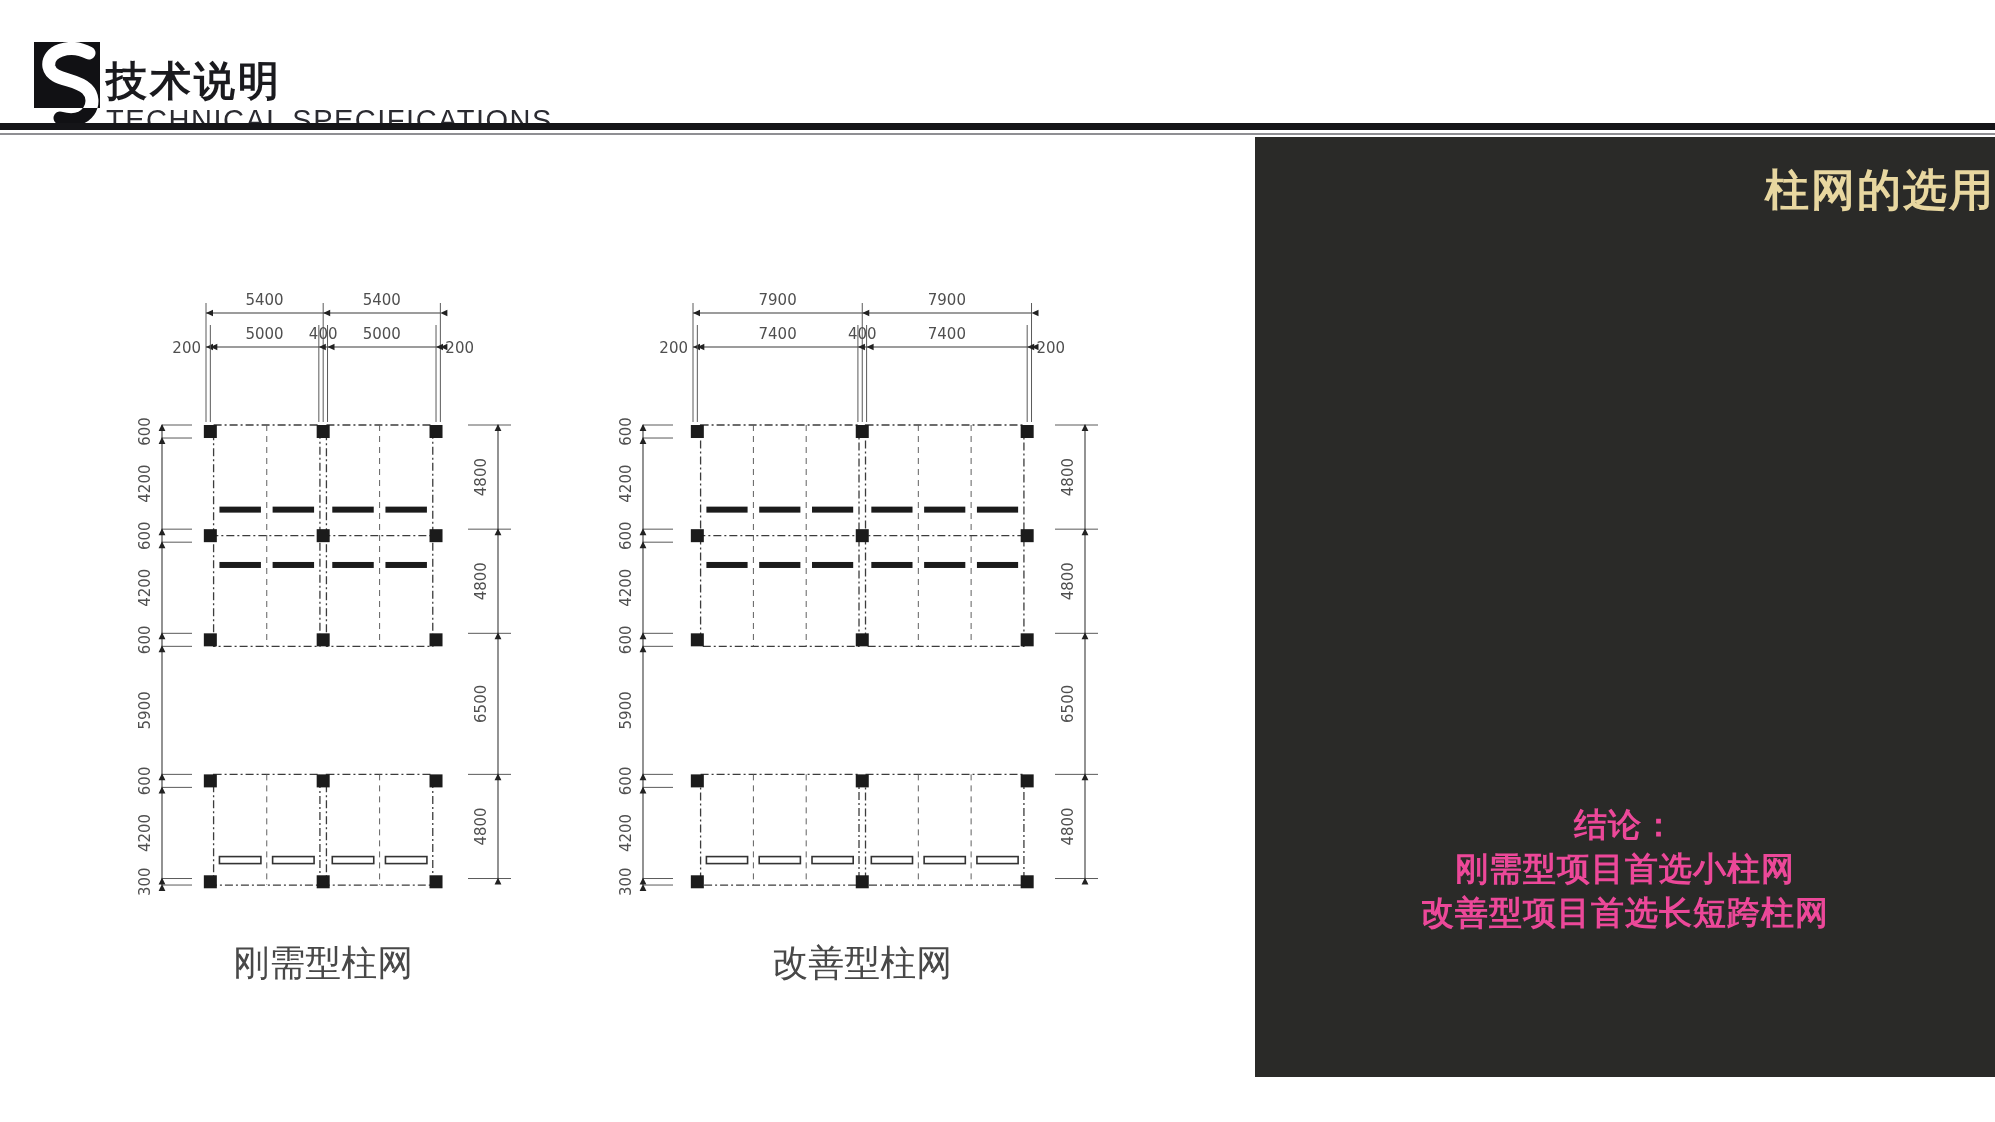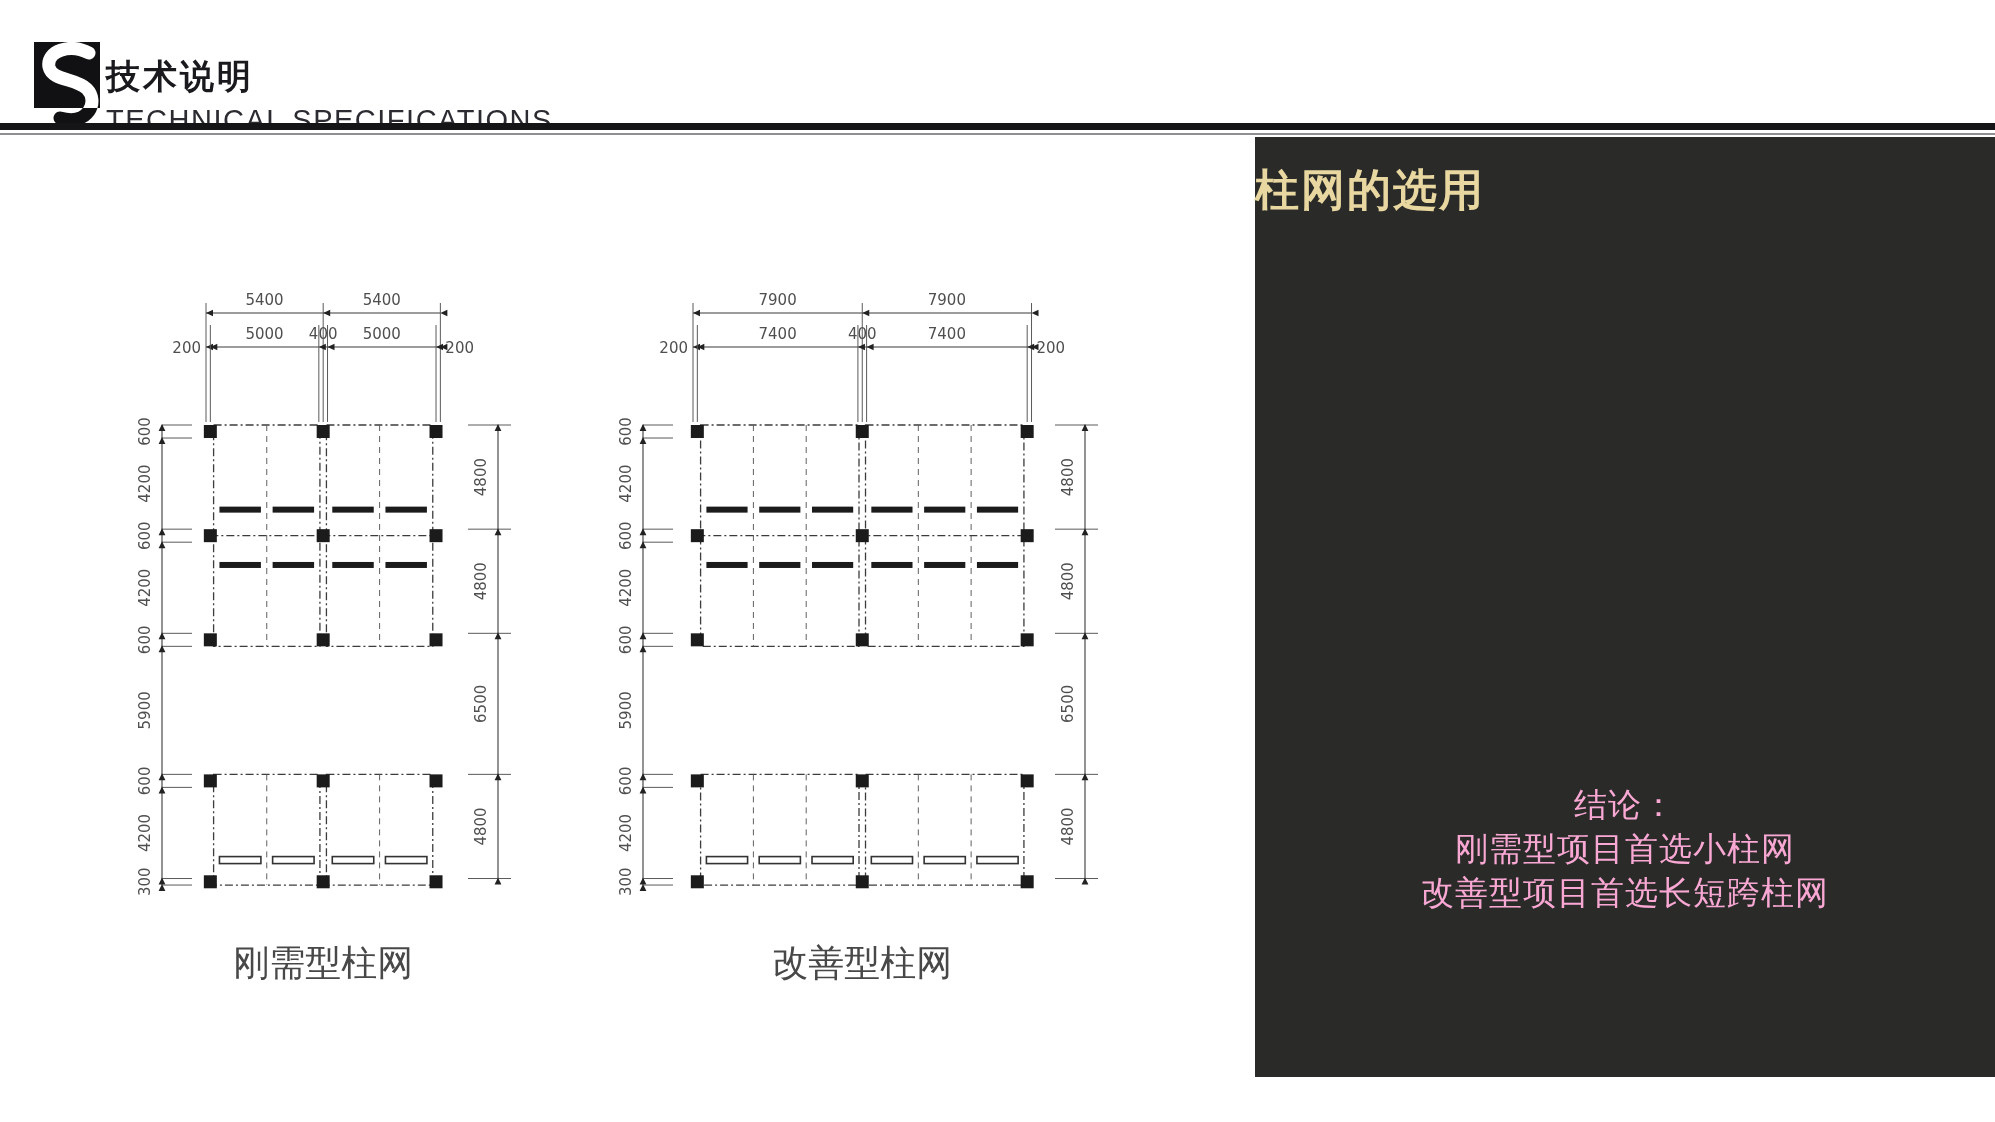--- a/index.html
+++ b/index.html
@@ -1,31 +1,31 @@
 <!DOCTYPE html>
 <html><head>
 <meta charset="utf-8">
 <style>
   html,body{margin:0;padding:0;background:#e8e8e8;}
   .slide{position:relative;width:1995px;height:1122px;background:#ffffff;overflow:hidden;
          font-family:"Liberation Sans","DejaVu Sans",sans-serif;}
   
   .logo{position:absolute;left:34px;top:42px;width:72px;height:100px;}
-  .title-zh{position:absolute;left:106px;top:54px;font-size:34px;font-weight:bold;
+  .title-zh{position:absolute;left:106px;top:54px;font-size:41px;font-weight:bold;
             letter-spacing:3px;color:#1a1a1e;}
   .title-en{position:absolute;left:106px;top:104px;font-size:29px;font-weight:400;
             letter-spacing:1.5px;color:#2b2b31;}
   .rule-thick{position:absolute;left:0;top:123px;width:1995px;height:7px;background:#151518;}
   .rule-thin{position:absolute;left:0;top:133px;width:1995px;height:2px;background:#8f8f93;}
   
   .panel{position:absolute;left:1255px;top:137px;width:740px;height:940px;background:#2a2a28;}
-  .panel-title{position:absolute;left:0;right:0;top:24px;text-align:left;
+  .panel-title{position:absolute;left:0;right:0;top:24px;text-align:right;
                font-size:44px;font-weight:bold;letter-spacing:2px;color:#e8d7a0;}
-  .conclusion{position:absolute;left:0;right:0;top:646px;text-align:center;
-              font-size:33px;font-weight:normal;line-height:1.34;letter-spacing:1px;color:#f9a8d4;}
+  .conclusion{position:absolute;left:0;right:0;top:666px;text-align:center;
+              font-size:33px;font-weight:bold;line-height:1.34;letter-spacing:1px;color:#ec4899;}
   
   .diag{position:absolute;}
   #diag-rigid{left:130px;top:225px;}
   #diag-improved{left:595px;top:225px;}
   .thin{stroke:#5a5a5a;stroke-width:1;fill:none;}
   .dim{stroke:#3a3a3a;stroke-width:1.1;fill:none;}
   .dash-edge{stroke:#3c3c3c;stroke-width:1.3;fill:none;stroke-dasharray:8 3 2 3;}
   .dash-in{stroke:#606060;stroke-width:1;fill:none;stroke-dasharray:6 5;}
   .col{fill:#1b1b1b;stroke:none;}
   .bar{fill:#1b1b1b;stroke:none;}

